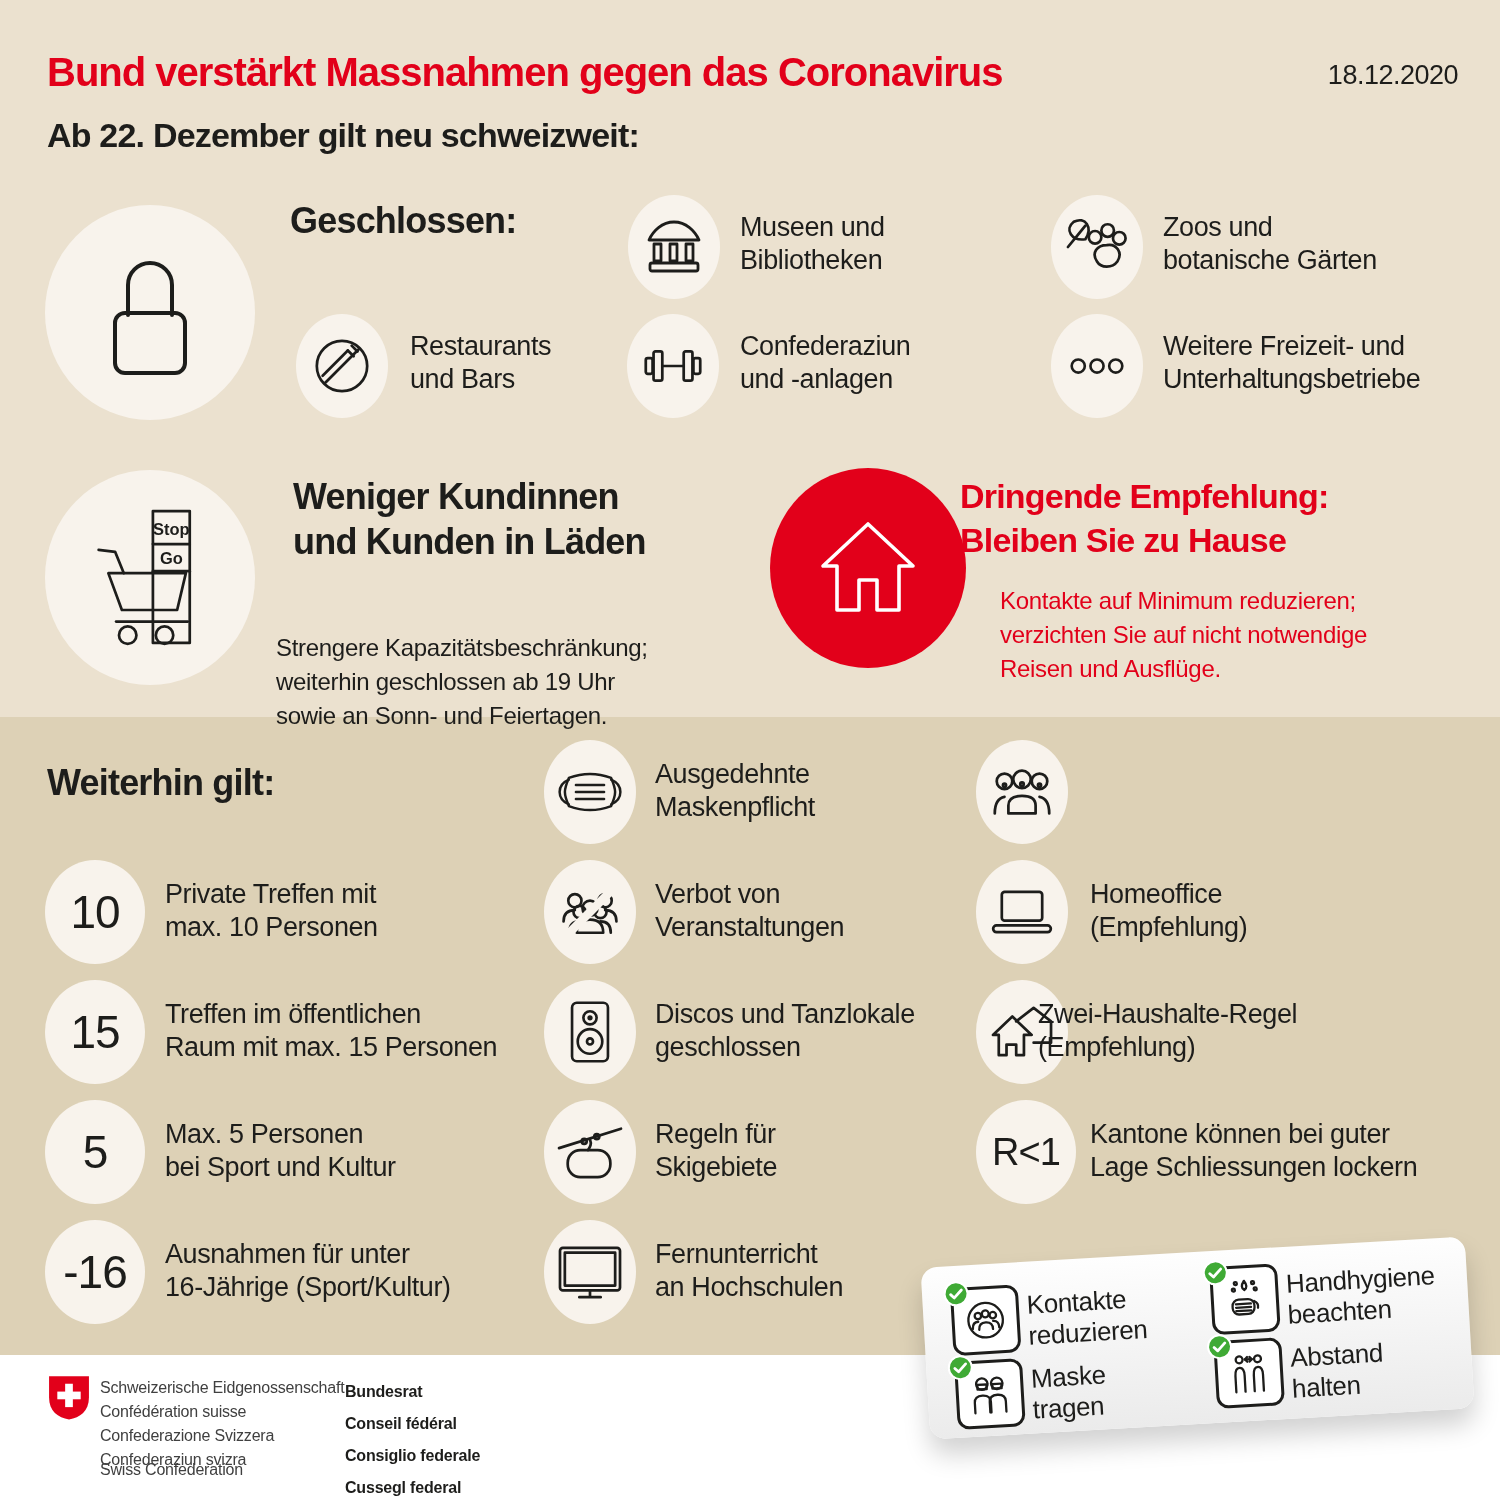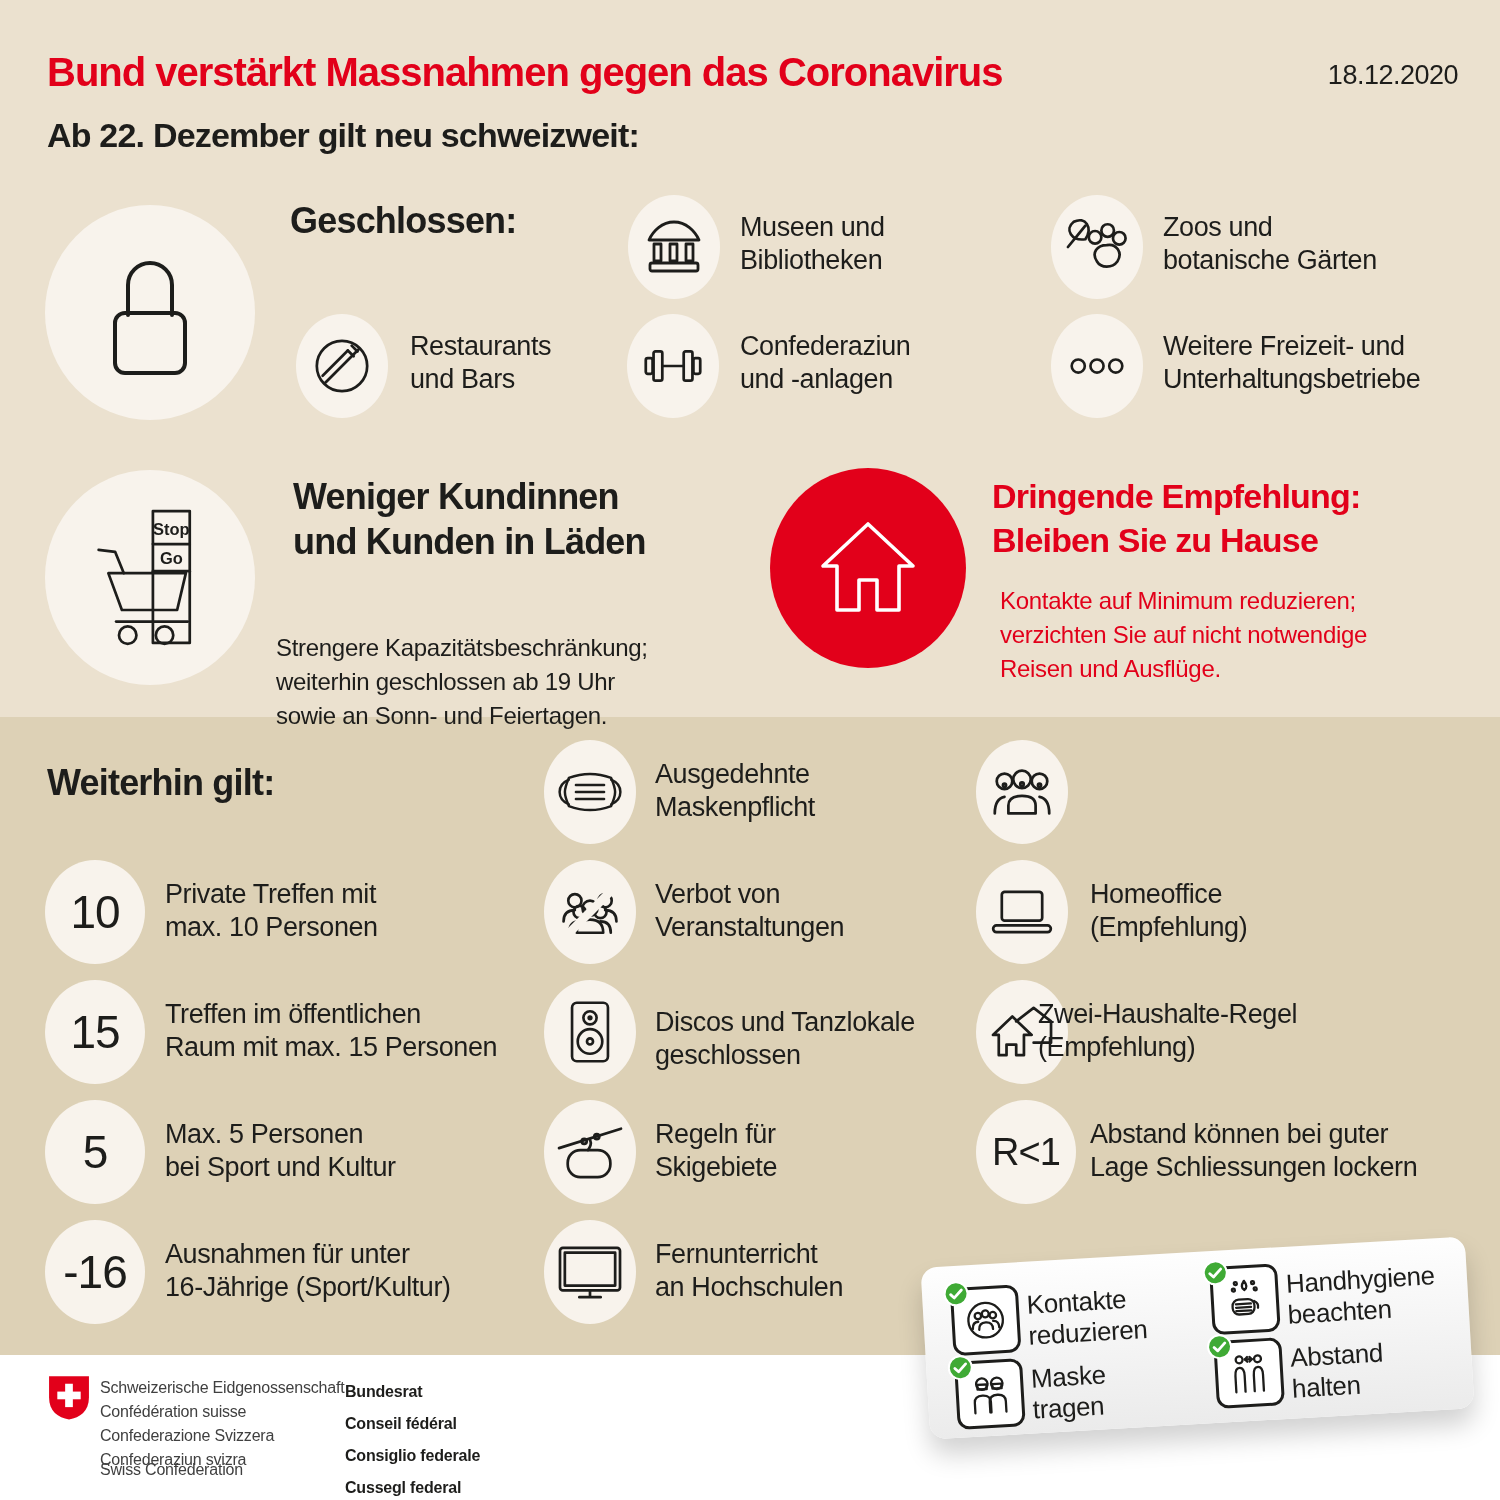--- a/index.html
+++ b/index.html
@@ -138,21 +138,21 @@
 und Kunden in Läden</div>
   <div class="abs body24" style="left:276px;top:583px;margin-top:48px;">Strengere Kapazitätsbeschränkung;
 weiterhin geschlossen ab 19 Uhr
 sowie an Sonn- und Feiertagen.</div>
 
   <div class="abs red-circle" style="left:770px;top:468px;">
     <svg width="112" height="100" viewBox="0 0 110 100" style="stroke:#fff;stroke-width:3.6;fill:none;stroke-linejoin:round;">
       <path d="M55 6 L10 48 H24 V92 H46 V62 H64 V92 H86 V48 H100 Z"></path>
     </svg>
   </div>
-  <div class="abs h34r" style="left:992px;top:474px;">Dringende Empfehlung:
+  <div class="abs h34r" style="left:960px;top:474px;">Dringende Empfehlung:
 Bleiben Sie zu Hause</div>
   <div class="abs body24r" style="left:1000px;top:584px;">Kontakte auf Minimum reduzieren;
 verzichten Sie auf nicht notwendige
 Reisen und Ausflüge.</div>
 
   <div class="abs h36" style="left:47px;top:760px;">Weiterhin gilt:</div>
 
   <div class="abs circle badge-circle" style="left:45px;top:860px;">10</div>
   <div class="abs label" style="left:165px;top:878px;">Private Treffen mit
 max. 10 Personen</div>
@@ -202,21 +202,21 @@
 
   <div class="abs circle small-circle" style="left:544px;top:980px;">
     <svg class="ic" width="50" height="68" viewBox="0 0 52 72">
       <rect x="7" y="5" width="38" height="62" rx="5"></rect>
       <circle cx="26" cy="21" r="7"></circle>
       <circle cx="26" cy="21" r="1.4"></circle>
       <circle cx="26" cy="46" r="13"></circle>
       <circle cx="26" cy="46" r="3.2"></circle>
     </svg>
   </div>
-  <div class="abs label" style="left:655px;top:998px;margin-top:8px;">Discos und Tanzlokale
+  <div class="abs label" style="left:655px;top:998px;">Discos und Tanzlokale
 geschlossen</div>
 
   <div class="abs circle small-circle" style="left:544px;top:1100px;">
     <svg class="ic" width="70" height="62" viewBox="0 0 72 64">
       <line x1="4" y1="28" x2="68" y2="8"></line>
       <circle cx="30" cy="21" r="2.6"></circle>
       <circle cx="43" cy="16" r="2.6"></circle>
       <path d="M36 19 C38 24 36 27 34 30"></path>
       <rect x="13" y="30" width="44" height="28" rx="13"></rect>
     </svg>
@@ -261,21 +261,21 @@
   <div class="abs circle small-circle" style="left:976px;top:980px;">
     <svg class="ic" width="74" height="60" viewBox="0 0 76 62">
       <path d="M32 20 L50 6 L68 20 V42 H50"></path>
       <path d="M8 34 L28 15 L48 34 H40 V55 H32 V44 H22 V55 H14 V34 Z"></path>
     </svg>
   </div>
   <div class="abs label" style="left:1038px;top:998px;">Zwei-Haushalte-Regel
 (Empfehlung)</div>
 
   <div class="abs circle badge-circle" style="left:976px;top:1100px;font-size:38px;">R&lt;1</div>
-  <div class="abs label" style="left:1090px;top:1118px;">Abstand können bei guter
+  <div class="abs label" style="left:1090px;top:1118px;">Kantone können bei guter
 Lage Schliessungen lockern</div>
 
   <div class="card">
     <div class="card-item-icon" style="left:28px;top:22px;">
       <svg class="ic" width="46" height="46" viewBox="0 0 40 40" style="stroke-width:2;">
         <circle cx="20" cy="20" r="15"></circle>
         <circle cx="13.5" cy="16" r="2.8"></circle>
         <circle cx="20" cy="14.5" r="3"></circle>
         <circle cx="26.5" cy="16" r="2.8"></circle>
         <path d="M8.5 27 Q8.5 21 13.5 21"></path>

